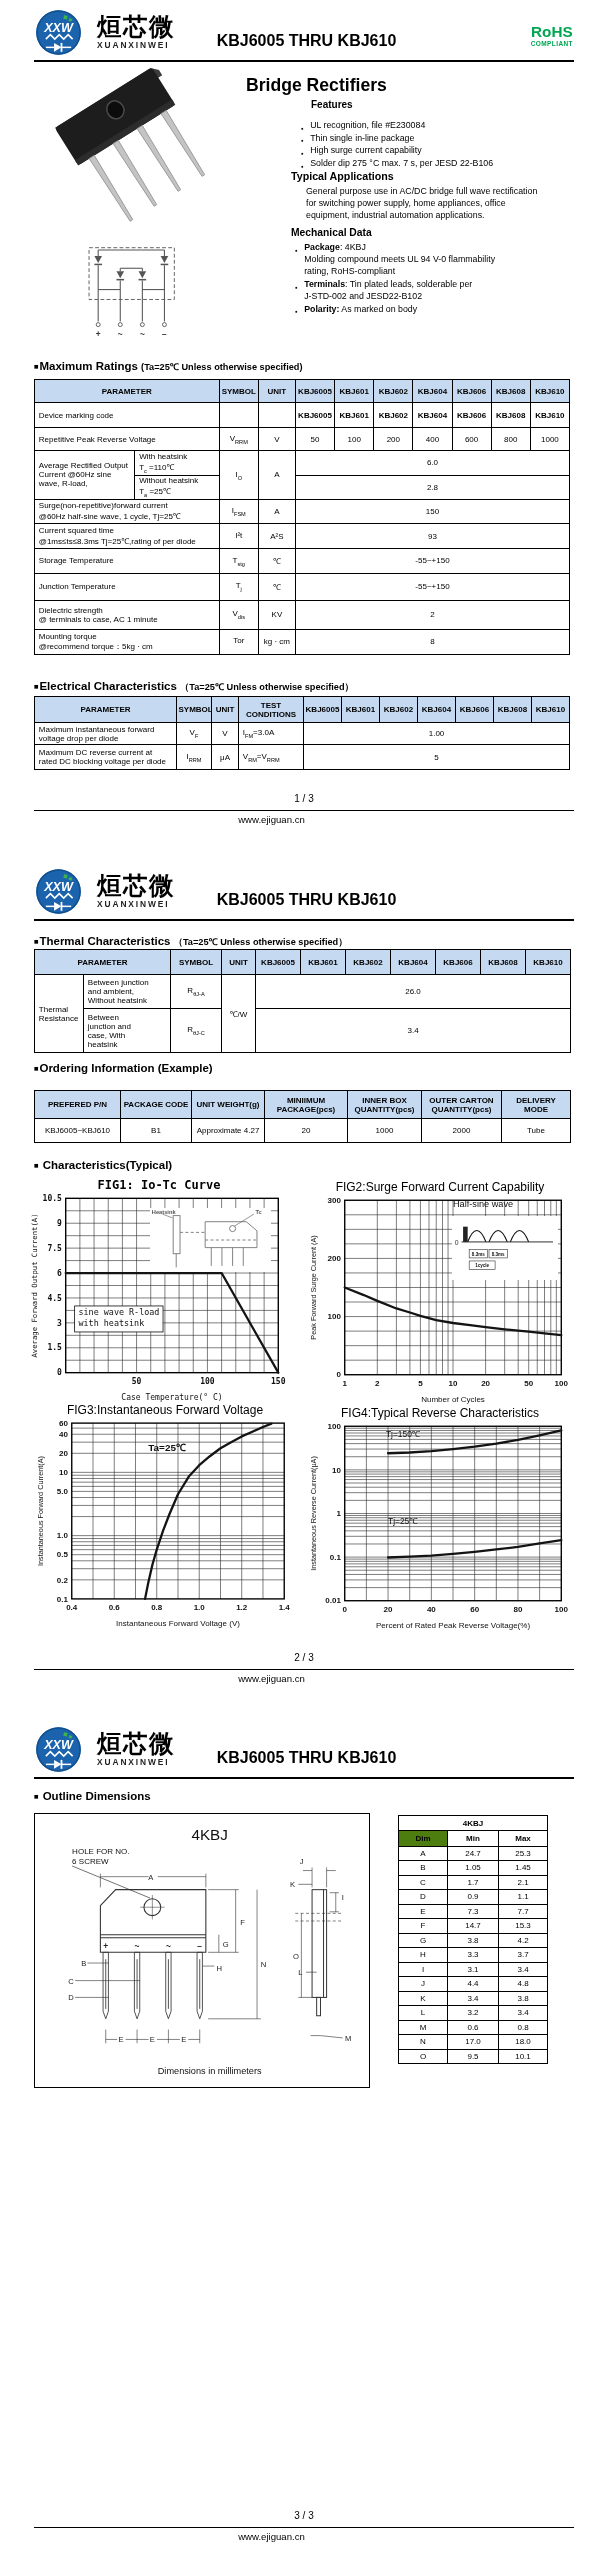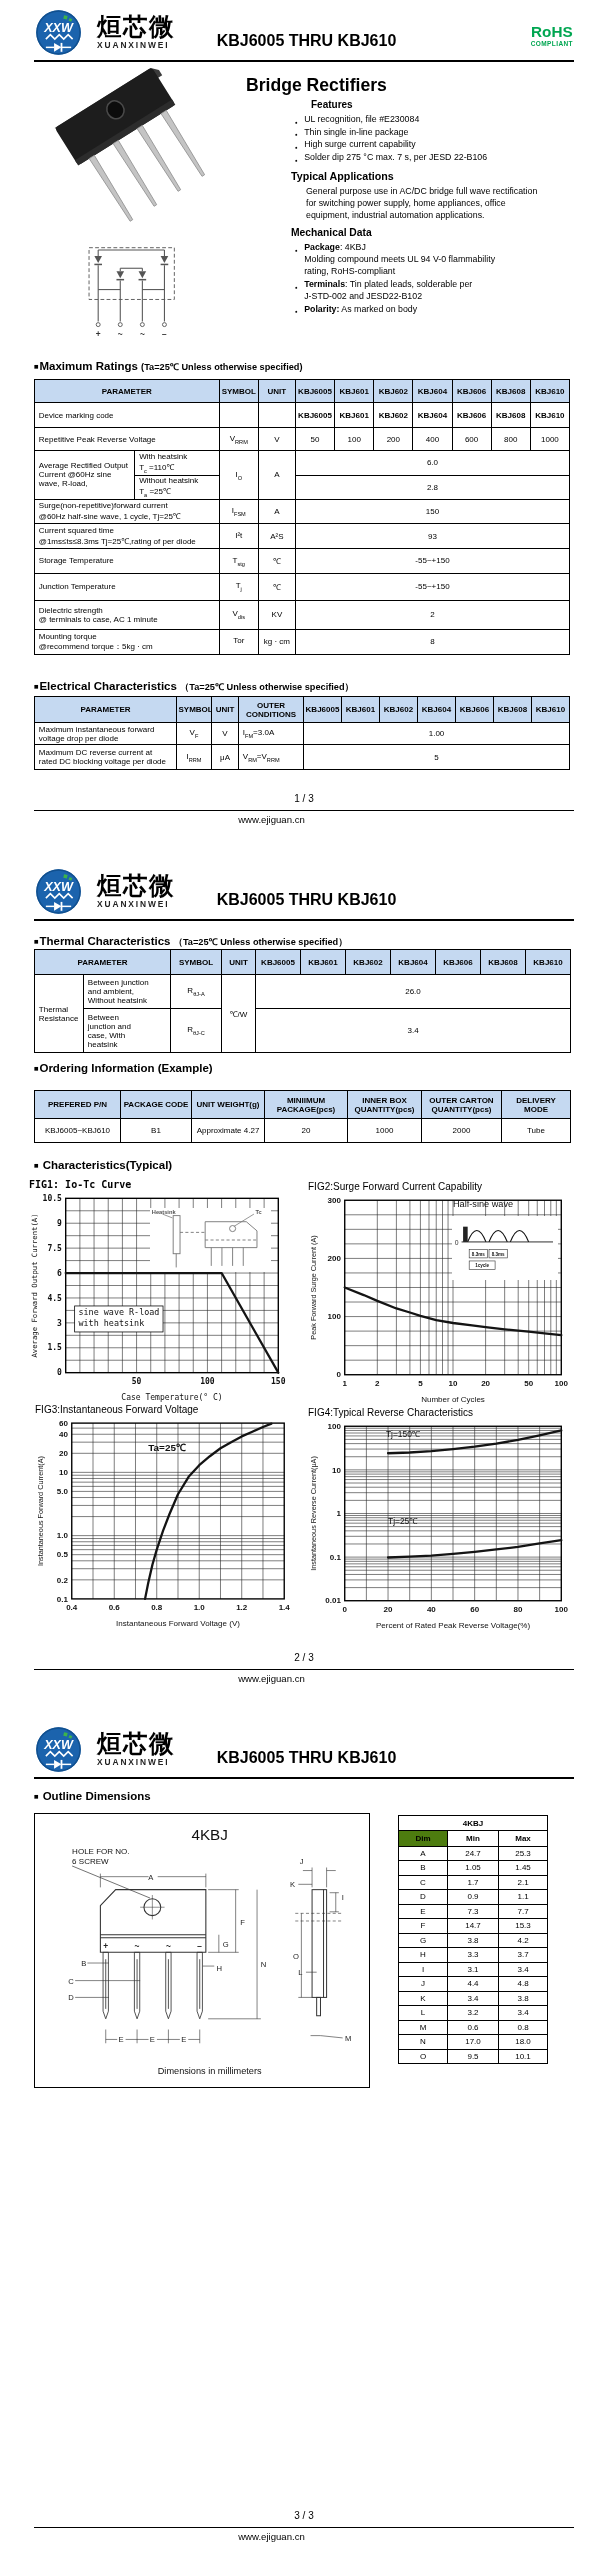--- a/index.html
+++ b/index.html
@@ -14,21 +14,21 @@
   .logo-cn{font-size:24.5px;font-weight:bold;letter-spacing:1.5px;line-height:26px;}
   .logo-en{font-size:8.4px;font-weight:bold;letter-spacing:1.9px;color:#222;}
   .doc-title{position:absolute;left:184px;width:245px;top:32px;text-align:center;font-size:16px;font-weight:bold;}
   .rohs{position:absolute;right:35px;top:23px;text-align:center;font-weight:bold;color:var(--green,#00a651);}
   .rohs-main{font-size:15.3px;line-height:17px;}
   .rohs-sub{font-size:6.5px;letter-spacing:0.4px;}
   .hdr-rule{position:absolute;left:34px;top:60px;width:540px;height:1.5px;background:#000;}
   
   .prod-title{position:absolute;left:246px;top:75px;font-size:17.6px;font-weight:bold;}
   .feat-title{position:absolute;left:291px;top:99px;font-size:10px;font-weight:bold;margin-left:20px;}
-  .features{position:absolute;left:295px;top:113px;margin:0;padding:0;list-style:none;width:283px;}
+  .features{position:absolute;left:295px;top:113px;margin:6px;padding:0;list-style:none;width:283px;}
   .features li{font-size:8.8px;line-height:12.6px;padding-left:9.2px;position:relative;}
   .features li:before{content:"●";font-size:4.6px;position:absolute;left:0;top:3.8px;}
   .app-title{position:absolute;left:291px;top:170px;font-size:10.7px;font-weight:bold;}
   .app-text{position:absolute;left:306px;top:185px;width:269px;font-size:8.8px;line-height:12.2px;}
   .mech-title{position:absolute;left:291px;top:227px;font-size:10.3px;font-weight:bold;}
   .mech{position:absolute;left:295px;top:241px;margin:0;padding:0;list-style:none;width:276px;}
   .mech li{font-size:8.8px;line-height:12px;padding-left:9.2px;position:relative;margin-bottom:0.8px;}
   .mech li:before{content:"●";font-size:4.6px;position:absolute;left:0;top:3.8px;}
   .mech .cont{white-space:pre-line;}
   
@@ -36,21 +36,21 @@
   .sec .mark{font-size:7.7px;vertical-align:1.5px;margin-right:0.8px;}
   .sec .sec-c{font-size:9.2px;font-weight:bold;margin-top:42px;}
   
   table.tbl{border-collapse:collapse;position:absolute;table-layout:fixed;border:1.5px solid #000;}
   .tbl td,.tbl th{border:0.8px solid #000;font-size:8px;text-align:center;vertical-align:middle;padding:0.8px 1.5px;overflow:hidden;}
   .tbl th{background:var(--hdr-blue,#c5d9f1);font-weight:bold;}
   .tbl td.pl{text-align:left;padding-left:3.8px;}
   .tbl sub{font-size:70%;}
   
   .chart{position:absolute;}
-  .chart-title{font-size:10px;height:12.2px;line-height:10.7px;}
+  .chart-title{font-size:12px;text-align:center;height:12.2px;line-height:10.7px;}
   .mono .chart-title{font-family:"DejaVu Sans Mono",monospace;font-weight:bold;}
   svg.plot{display:block;}
   .inset{position:absolute;background:#fff;}
   
   .pg-num{position:absolute;left:0;width:608px;top:793px;text-align:center;font-size:10px;}
   .pg-rule{position:absolute;left:34px;top:810px;width:540px;height:1.1px;background:#000;}
   .pg-url{position:absolute;left:0;width:543px;top:814px;text-align:center;font-size:9.6px;}
   
   .outline-box{position:absolute;left:34px;top:96px;width:334px;height:273px;border:1.9px solid #000;}
   .dim-note{font-size:12px;}
@@ -273,21 +273,21 @@
         <col style="width:35px">
         <col style="width:27px">
         <col style="width:65px">
         <col span="7" style="width:38px">
       </colgroup>
     <tbody>
         <tr style="height:26px">
       <th>PARAMETER</th>
       <th>SYMBOL</th>
       <th>UNIT</th>
-      <th class="pre">OUTER
+      <th class="pre">TEST
 CONDITIONS</th>
       <th>KBJ6005</th>
           <th>KBJ601</th>
           <th>KBJ602</th>
           <th>KBJ604</th>
           <th>KBJ606</th>
           <th>KBJ608</th>
           <th>KBJ610</th>
     </tr>
     <tr style="height:22px">

